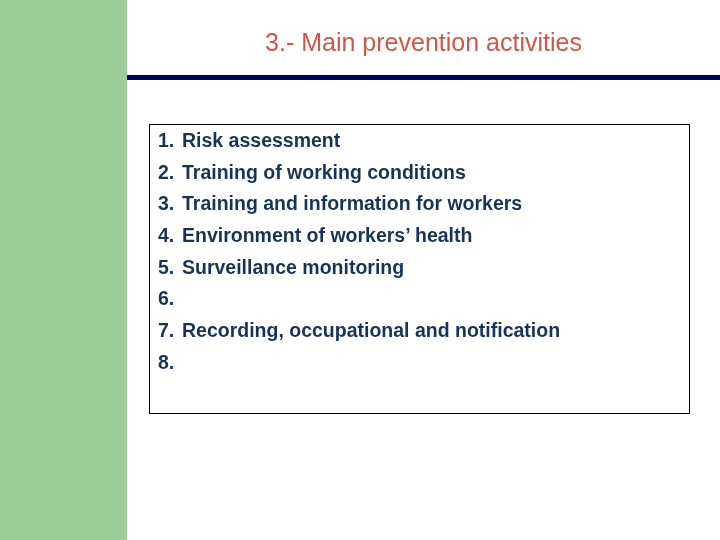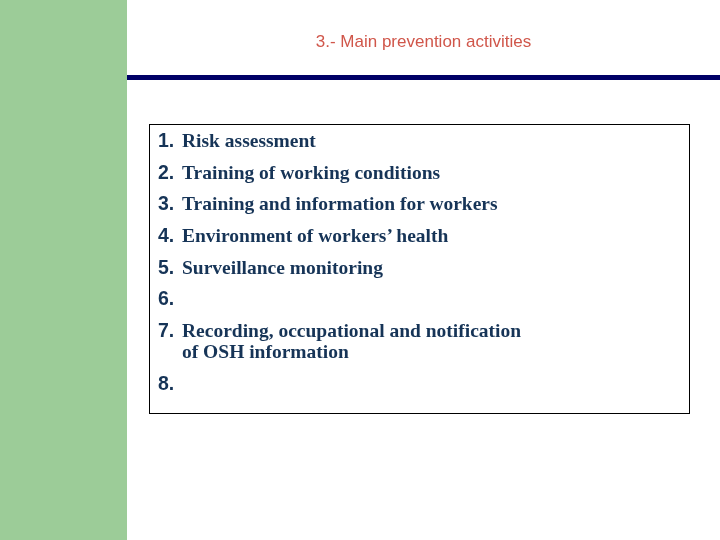--- a/index.html
+++ b/index.html
@@ -8,37 +8,37 @@
       background: #ffffff;
       font-family: "Liberation Sans", sans-serif;
     }
     .side-bar {
       position: absolute; left: 0; top: 0; width: 127px; height: 540px;
       background: #9ccc98;
     }
     .title {
       position: absolute; left: 127px; top: 26px; width: 593px;
       text-align: center; color: #d0564a;
-      font-size: 17px; line-height: 32px;
+      font-size: 25px; line-height: 32px;
     }
     .title-rule {
       position: absolute; left: 127px; top: 75px; width: 593px; height: 5px;
       background: #000066;
     }
     .content-box {
       position: absolute; left: 149px; top: 124px; width: 541px; height: 290px;
       border: 1.5px solid #000; box-sizing: border-box;
       padding: 5px 0 0 8px;
     }
     .item {
       display: flex; color: #163457; font-weight: bold;
       font-size: 19.5px; line-height: 21px; margin-bottom: 10.7px;
     }
     .item .num { width: 24px; flex: none; }
-    .item .txt { white-space: nowrap; font-family: Liberation Serif, serif; }
+    .item .txt { white-space: nowrap; }
     .item.wrap { margin-bottom: 11px; }
   </style>
 </head>
 <body>
 
 <div class="side-bar"></div>
 
 <div class="title">3.- Main prevention activities</div>
 <div class="title-rule"></div>
 
@@ -63,19 +63,18 @@
     <span class="num">5.</span>
     <span class="txt">Surveillance monitoring</span>
   </div>
   <div class="item">
     <span class="num">6.</span>
   </div>
   <div class="item wrap">
     <span class="num">7.</span>
     <span class="txt">
       <span>Recording, occupational and notification</span><br>
-      <span>of OSH information</span>
     </span>
   </div>
   <div class="item">
     <span class="num">8.</span>
   </div>
 </div>
 
 </body></html>

